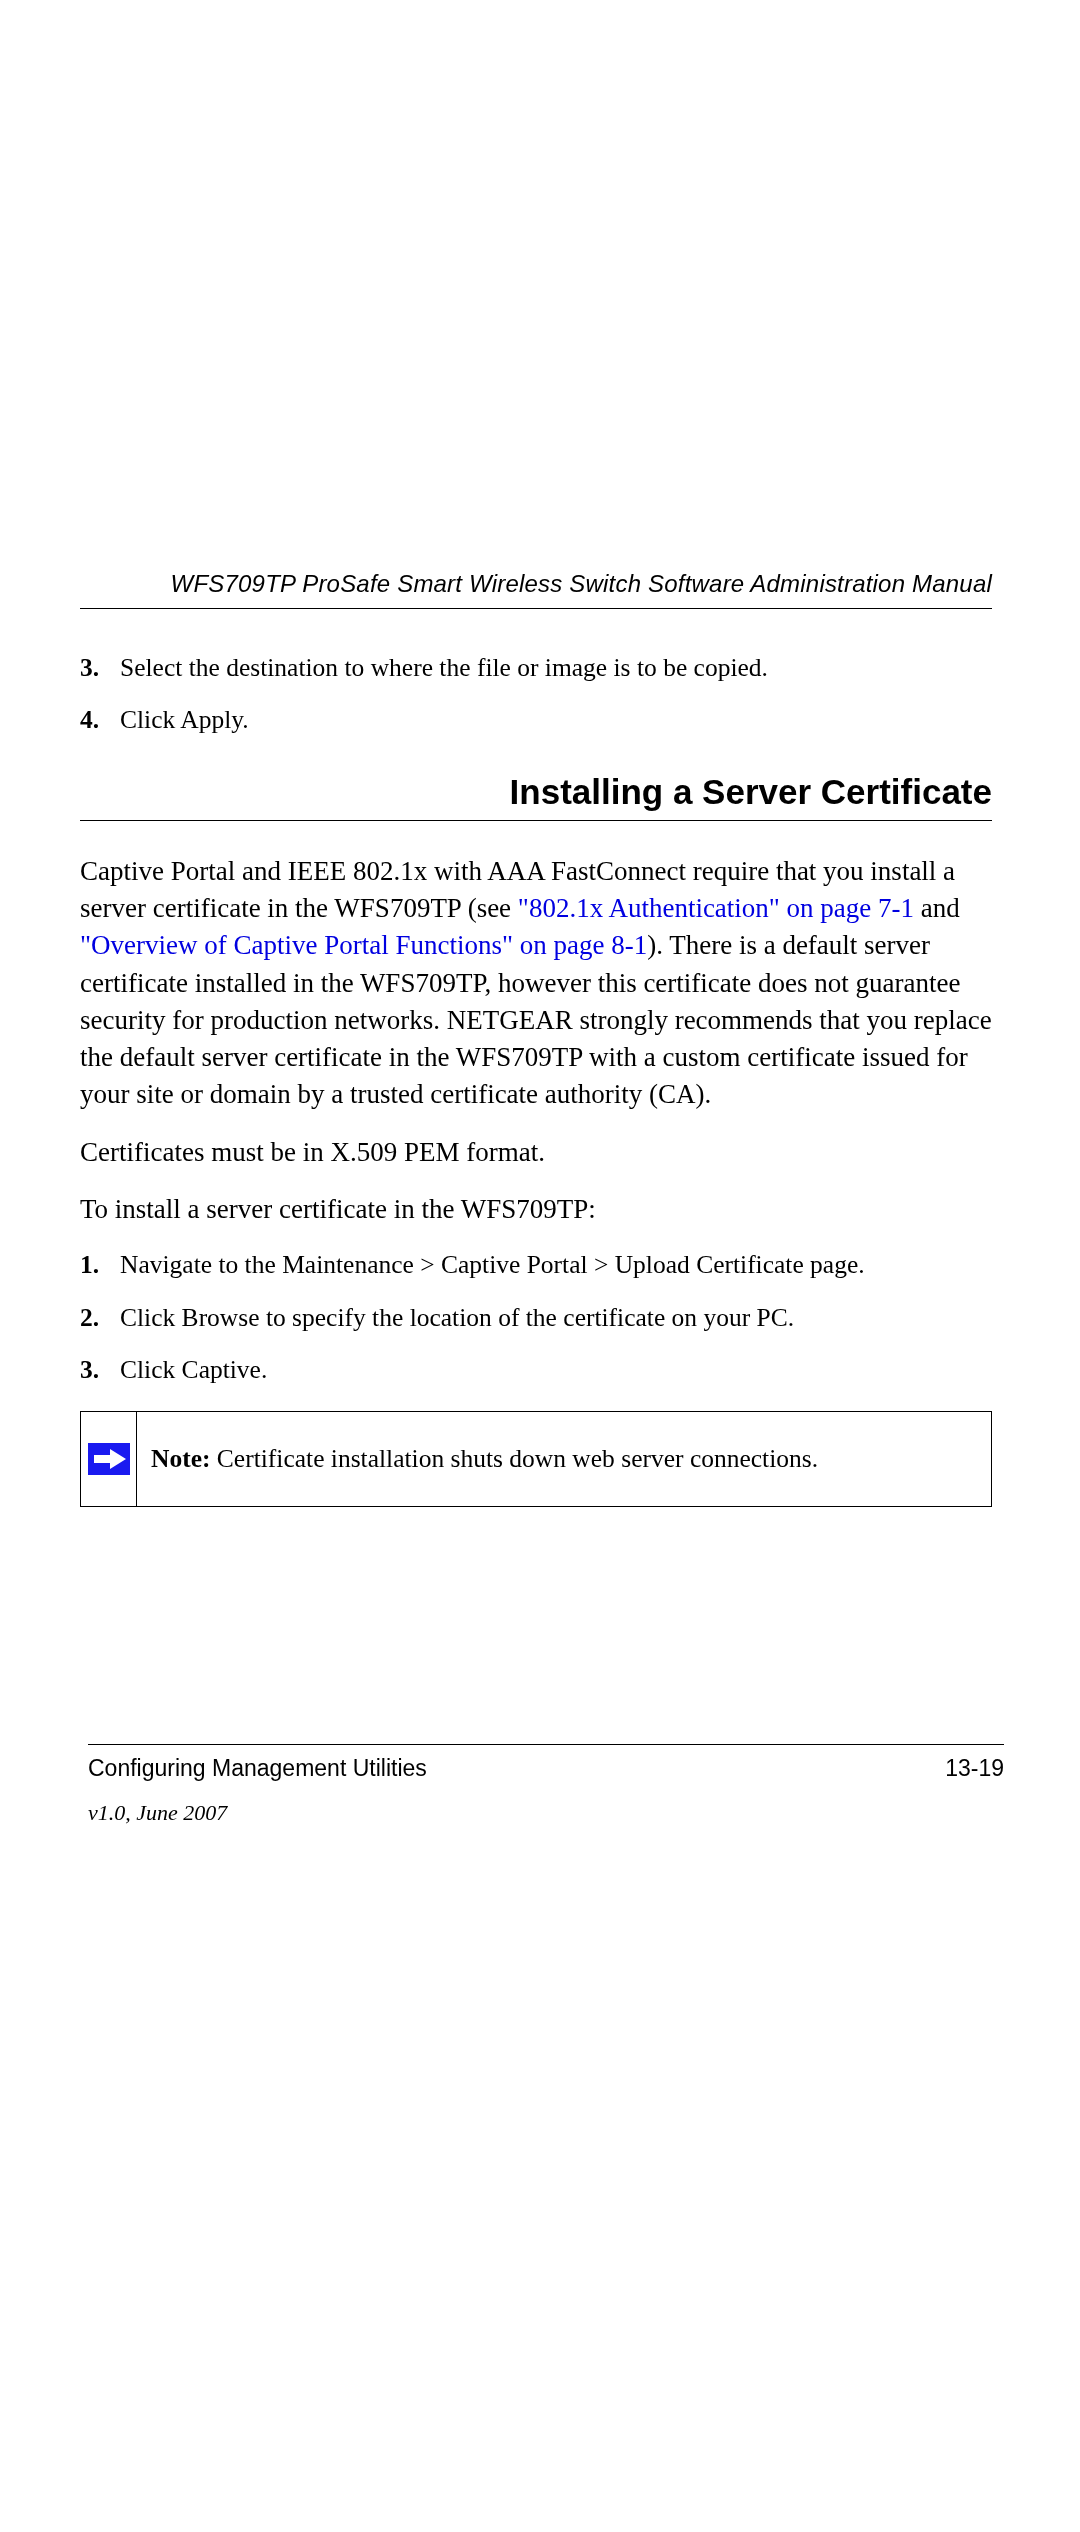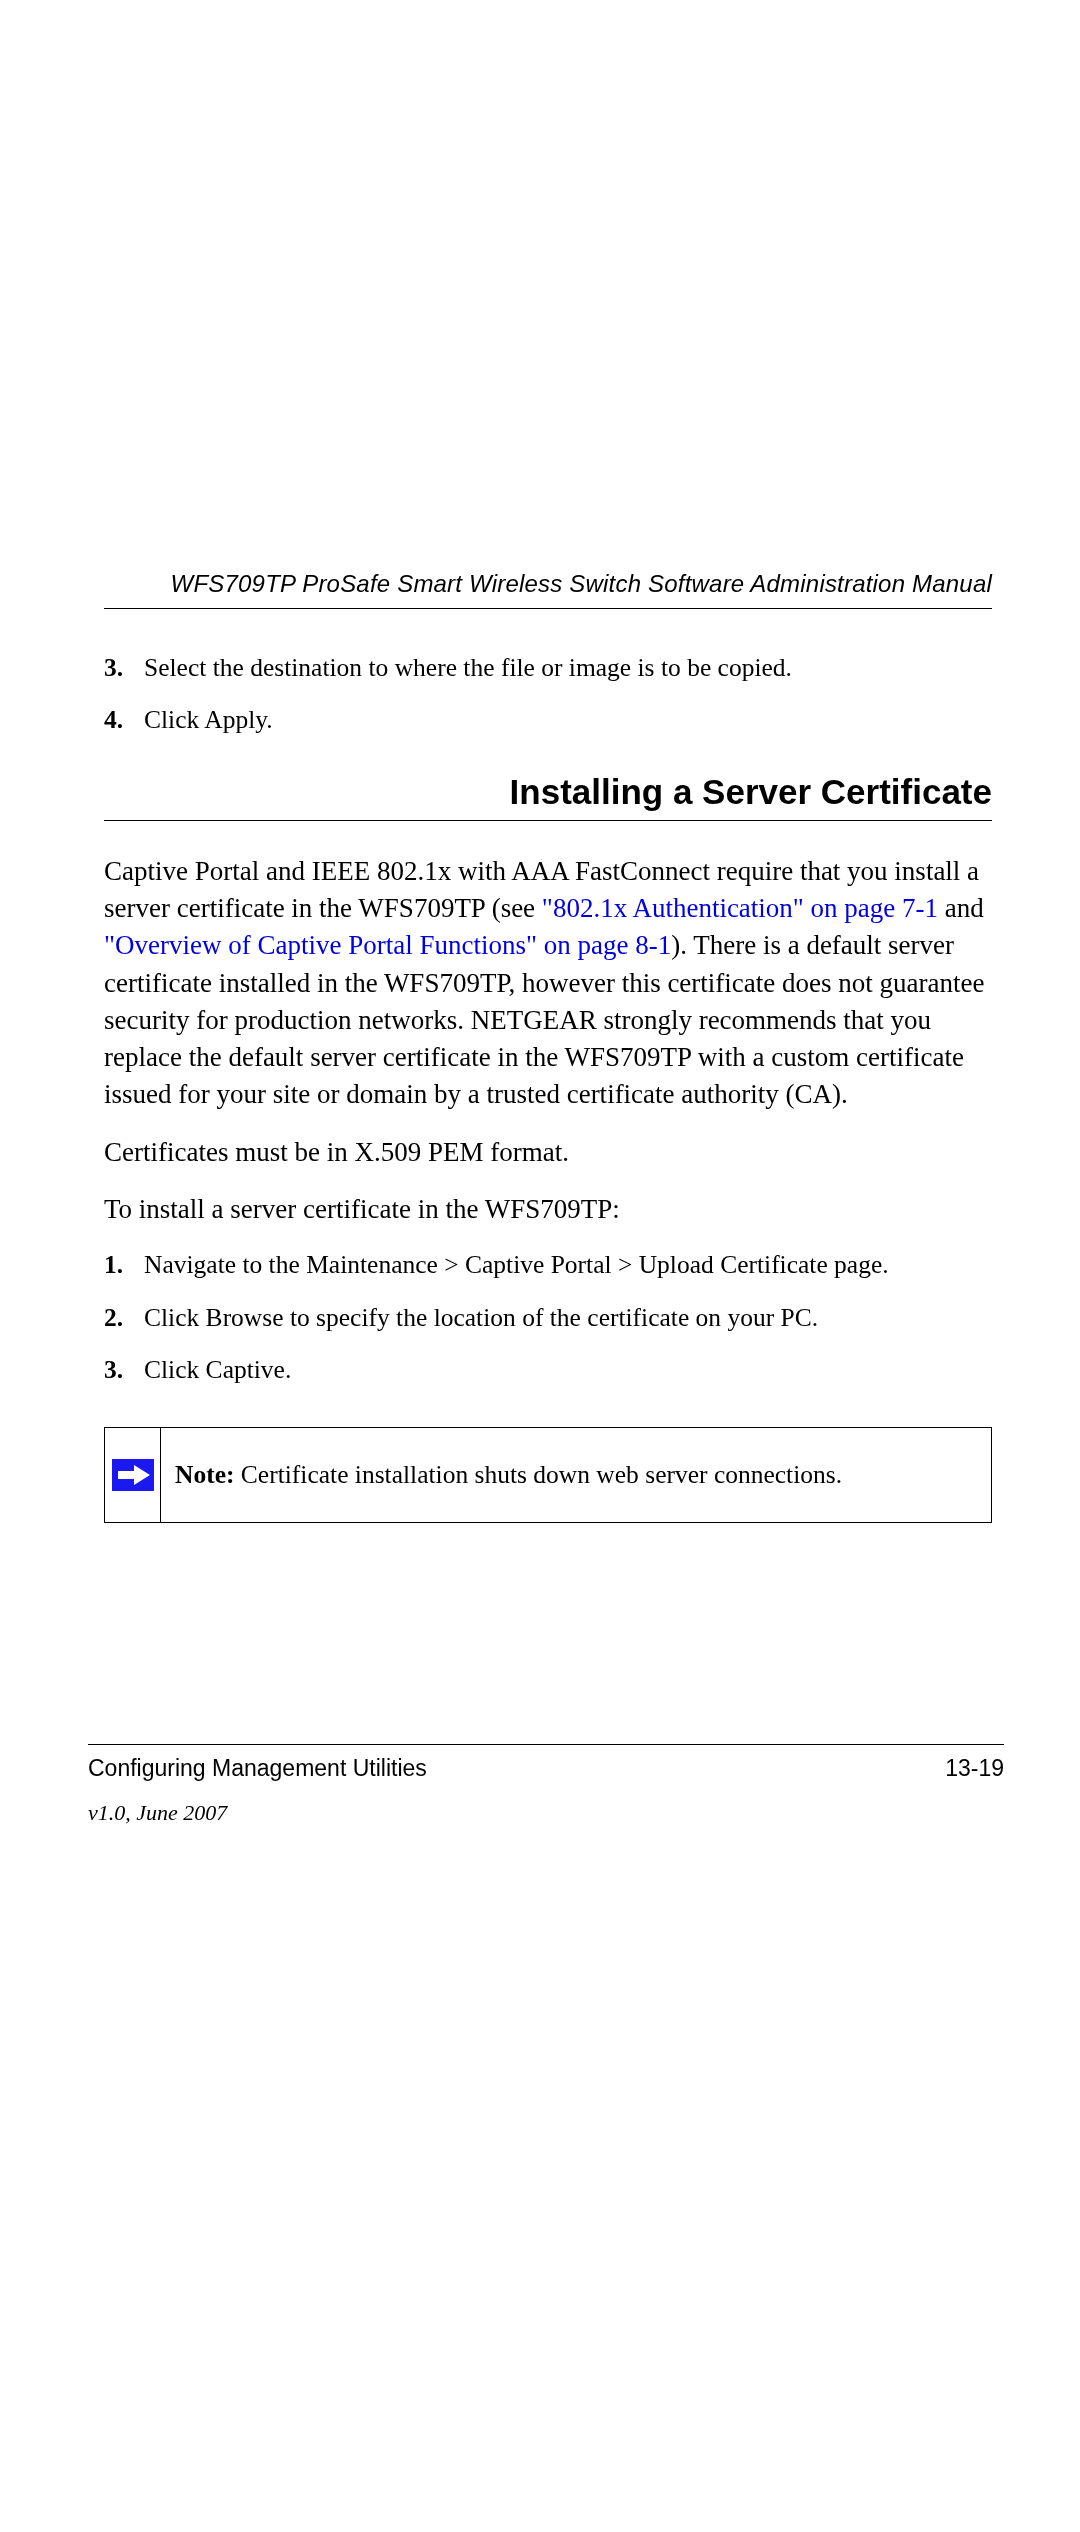--- a/index.html
+++ b/index.html
@@ -1,27 +1,27 @@
 <!DOCTYPE html>
 <html><head>
 <meta charset="utf-8">
 <style>
   * { box-sizing: border-box; margin: 0; padding: 0; }
   html, body { width: 1080px; height: 2532px; background: #fff; font-family: "Times New Roman", Times, serif; color: #000; }
-  .page { position: relative; width: 1080px; height: 2532px; padding: 570px 88px 0 104px; }
+  .page { position: relative; width: 1080px; height: 2532px; padding: 570px 88px 0 80px; }
   .header-title { font-family: Arial, Helvetica, sans-serif; font-style: italic; font-size: 24px; text-align: right; margin-bottom: 10px; letter-spacing: 0.2px; }
   .header-rule { border: 0; border-top: 1.5px solid #000; margin-bottom: 42px; }
   .ol-item { display: flex; margin-bottom: 18px; font-size: 25.5px; line-height: 1.35; }
   .ol-num { font-weight: bold; min-width: 40px; }
   .ol-text { }
   .section-heading { font-family: Arial, Helvetica, sans-serif; font-weight: bold; font-size: 35px; margin-top: 34px; margin-bottom: 8px; text-align: right; }
   .section-rule { border: 0; border-top: 1.5px solid #000; margin-bottom: 32px; }
   .para { font-size: 27px; line-height: 1.38; margin-bottom: 20px; }
   .link { color: #0000E0; }
-  .note-box { border: 1.5px solid #000; display: flex; align-items: stretch; margin-top: 40px; height: 96px; }
+  .note-box { border: 1.5px solid #000; display: flex; align-items: stretch; margin-top: 24px; height: 96px; }
   .note-icon-cell { width: 56px; border-right: 1.5px solid #000; display: flex; align-items: center; justify-content: center; }
   .note-arrow-svg { width: 42px; height: 32px; }
   .note-text-cell { flex: 1; display: flex; align-items: center; padding: 0 14px; font-size: 25.5px; }
   .note-text-cell .nb { font-weight: bold; }
   .footer { position: absolute; left: 88px; right: 76px; bottom: 706px; }
   .footer-rule { border: 0; border-top: 1.5px solid #000; margin-bottom: 10px; }
   .footer-line { display: flex; justify-content: space-between; font-family: Arial, Helvetica, sans-serif; font-size: 23px; }
   .footer-version { text-align: left; font-family: Liberation Serif, serif; font-style: italic; font-size: 22px; margin-top: 18px; }
 </style>
 </head>

